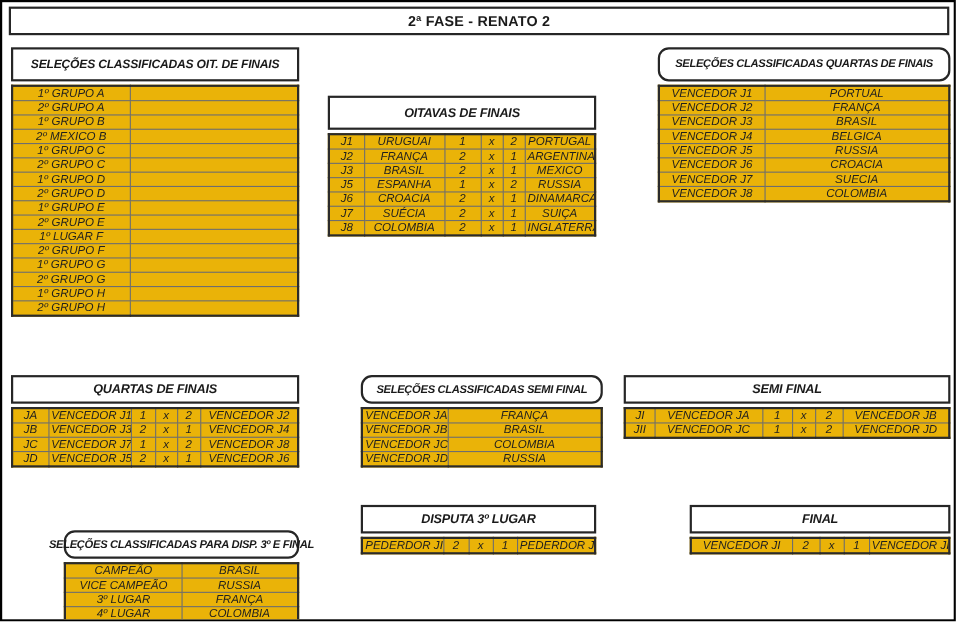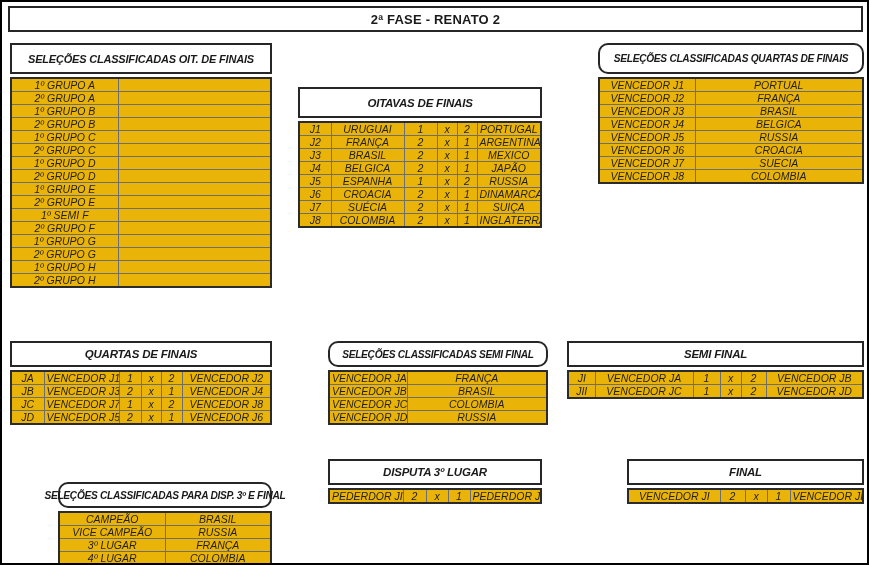--- a/index.html
+++ b/index.html
@@ -59,21 +59,21 @@
             <td>2º GRUPO A</td>
             <td class="left"></td>
           </tr>
 
           <tr>
             <td>1º GRUPO B</td>
             <td class="left"></td>
           </tr>
 
           <tr>
-            <td>2º GRUPO B</td>
+            <td>2º MEXICO B</td>
             <td class="left"></td>
           </tr>
 
           <tr>
             <td>1º GRUPO C</td>
             <td class="left"></td>
           </tr>
 
           <tr>
             <td>2º GRUPO C</td>
@@ -94,21 +94,21 @@
             <td>1º GRUPO E</td>
             <td class="left"></td>
           </tr>
 
           <tr>
             <td>2º GRUPO E</td>
             <td class="left"></td>
           </tr>
 
           <tr>
-            <td>1º SEMI F</td>
+            <td>1º LUGAR F</td>
             <td class="left"></td>
           </tr>
 
           <tr>
             <td>2º GRUPO F</td>
             <td class="left"></td>
           </tr>
 
           <tr>
             <td>1º GRUPO G</td>
@@ -166,28 +166,20 @@
 
           <tr>
             <td>J3</td>
             <td class="left">BRASIL</td>
             <td>2</td>
             <td>x</td>
             <td>1</td>
             <td class="left">MEXICO</td>
           </tr>
 
-          <tr>
-            <td>J4</td>
-            <td class="left">BELGICA</td>
-            <td>2</td>
-            <td>x</td>
-            <td>1</td>
-            <td class="left">JAPÃO</td>
-          </tr>
 
           <tr>
             <td>J5</td>
             <td class="left">ESPANHA</td>
             <td>1</td>
             <td>x</td>
             <td>2</td>
             <td class="left">RUSSIA</td>
           </tr>
 

